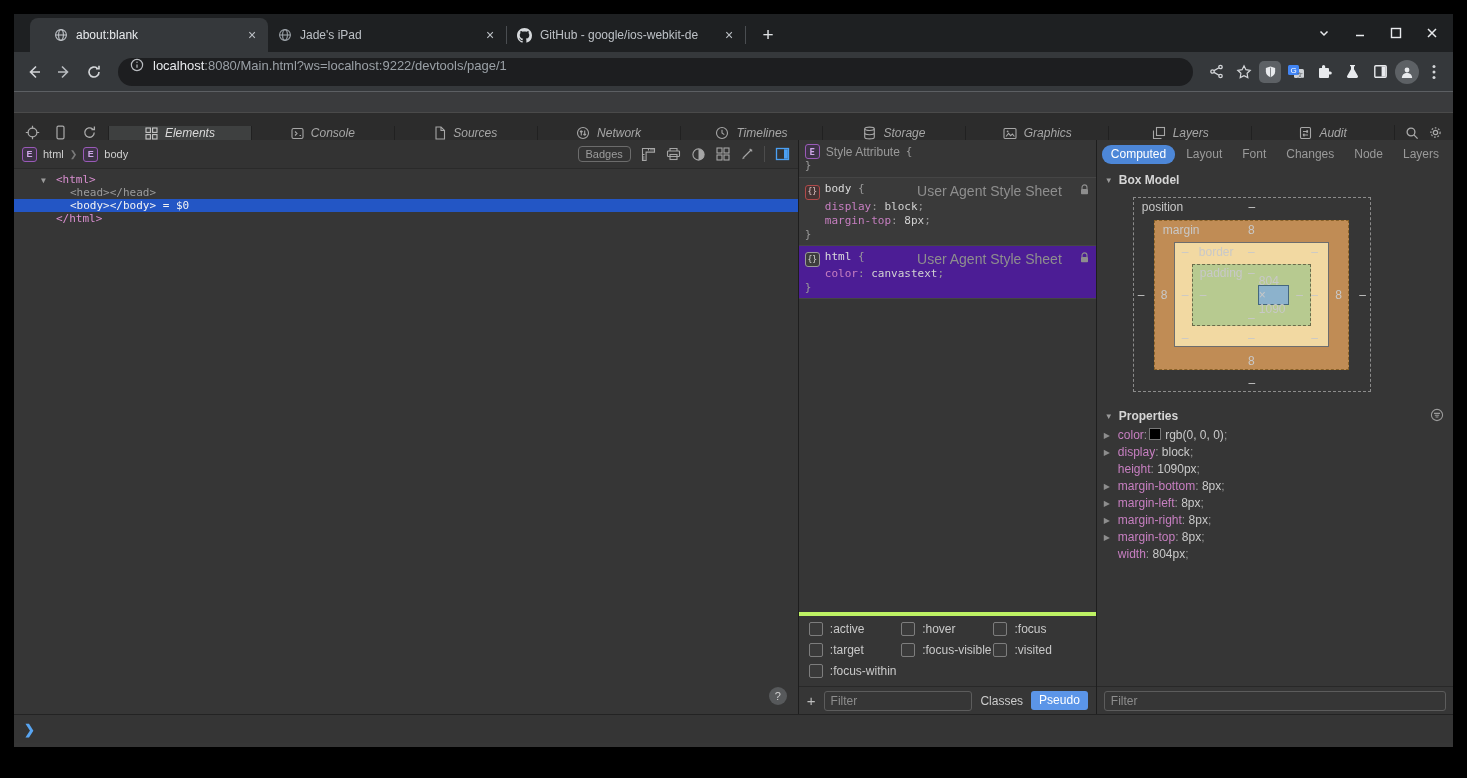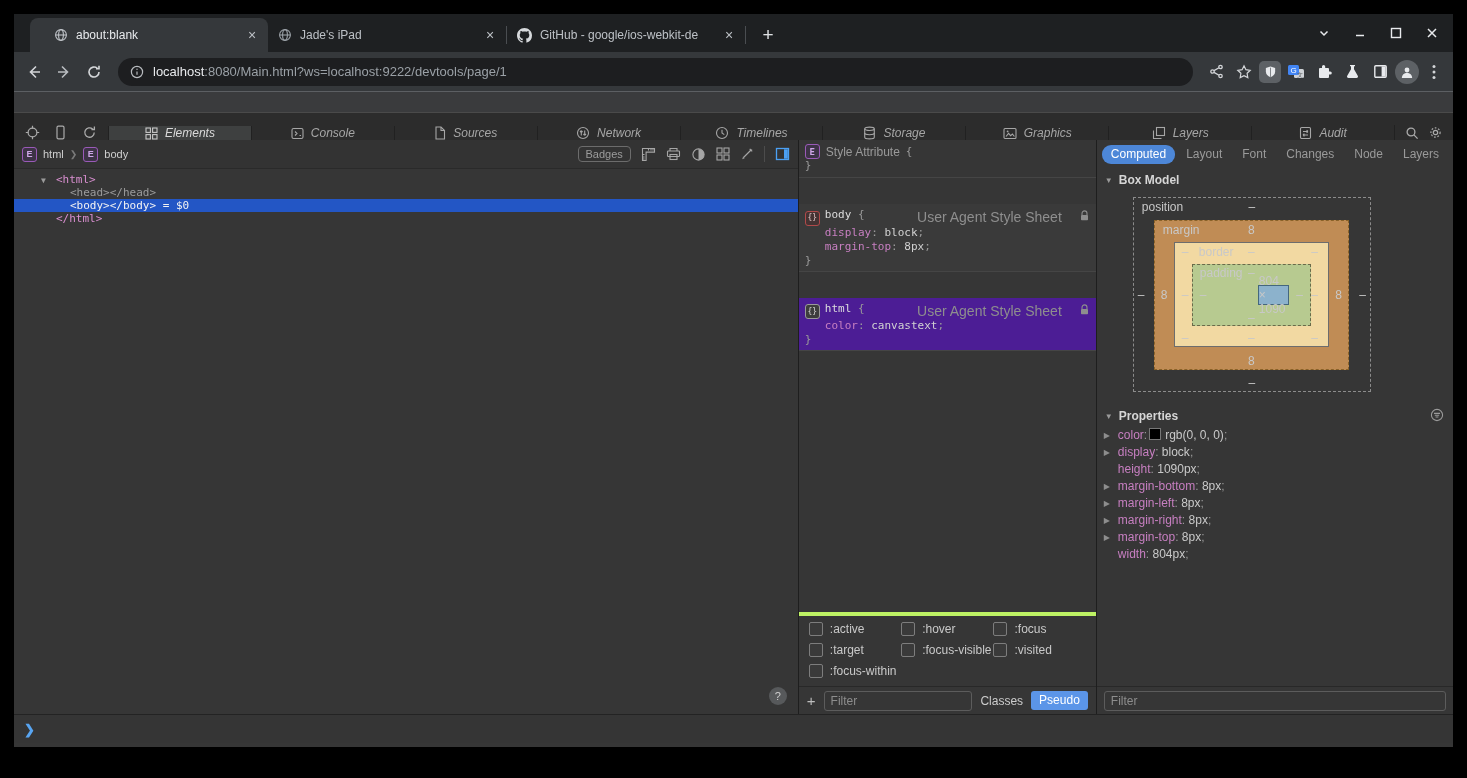--- a/index.html
+++ b/index.html
@@ -18,21 +18,21 @@
   .newtab{width:28px;height:28px;margin:0 0 3px 8px;color:#dfe1e4;font-size:19px;display:flex;
           align-items:center;justify-content:center;}
   .winctrl{position:absolute;right:8px;top:0;height:38px;display:flex;align-items:center;gap:10px;}
   .wbtn{width:26px;height:26px;display:flex;align-items:center;justify-content:center;color:#e8eaed;}
 
   .toolbar{height:39px;background:#35383b;display:flex;align-items:center;padding:0 6px;gap:2px;
            border-bottom:1px solid #5c5f63;}
   .navbtn{width:28px;height:28px;display:flex;align-items:center;justify-content:center;
           color:#d3d5d8;font-size:16px;}
   .navbtn.dim{color:#aeb2b6;}
-  .omnibox{flex:1;height:28px;background:#1d1e20;border-radius:14px;display:flex;align-items:center;
+  .omnibox{flex:1;height:28px;background:#1d1e20;border-radius:14px;display:flex;
            padding:0 12px;gap:9px;margin:0 8px;overflow:hidden;}
   .url{font-size:13px;color:#9aa0a6;white-space:nowrap;overflow:hidden;}
   .url .host{color:#e8eaed;}
   .tbicon{width:26px;height:26px;display:flex;align-items:center;justify-content:center;flex:0 0 auto;}
   .extshield{background:#5d6165;border-radius:5px;width:22px;height:22px;}
   .avatar{background:#5d6165;border-radius:50%;width:24px;height:24px;}
   .dots{color:#d3d5d8;font-size:15px;letter-spacing:0;}
   .pagegap{height:20px;background:#3a3b3d;}
 
   
@@ -66,21 +66,21 @@
   .trow.indent{padding-left:56px;}
   .trow.muted{color:#9b9b9b;}
   .trow.selected{background:#2356c5;color:#f2f2f2;}
   .trow.selected .suffix{color:#f2f2f2;}
   .help{position:absolute;right:11px;bottom:9px;width:18px;height:18px;border-radius:50%;background:#57595b;
         color:#cfcfcf;font-size:11px;display:flex;align-items:center;justify-content:center;}
 
   
   .sec{border-bottom:1px solid #454545;padding:4px 6px;color:#9a9a9a;}
   .sec .line{display:flex;align-items:center;gap:6px;line-height:14px;}
-  .rule{position:relative;border-bottom:1px solid #454545;padding:4px 6px 3px;background:#3a3a3a;line-height:14px;margin-top:26px;}
+  .rule{position:relative;border-bottom:1px solid #454545;padding:4px 6px 3px;background:#3a3a3a;line-height:14px;}
   .rulebox{width:13px;height:13px;border-radius:3px;font-size:8px;display:inline-flex;align-items:center;
            justify-content:center;margin-right:5px;vertical-align:-2px;}
   .rulebox.red{border:1px solid #b04a4a;color:#e0c8c8;background:#433;}
   .rulebox.gray{border:1px solid #9a9a9a;color:#ddd;background:#3d3d3d;}
   .sel{color:#dcdcdc;}
   .brace{color:#9a9a9a;}
   .origin{position:absolute;right:34px;top:6px;color:#8e8e8e;font-size:14px;font-family:"Liberation Sans",sans-serif;}
   .locksvg{position:absolute;right:7px;top:6px;}
   .decl{padding-left:20px;line-height:14px;}
   .pname{color:#c77fc1;}

